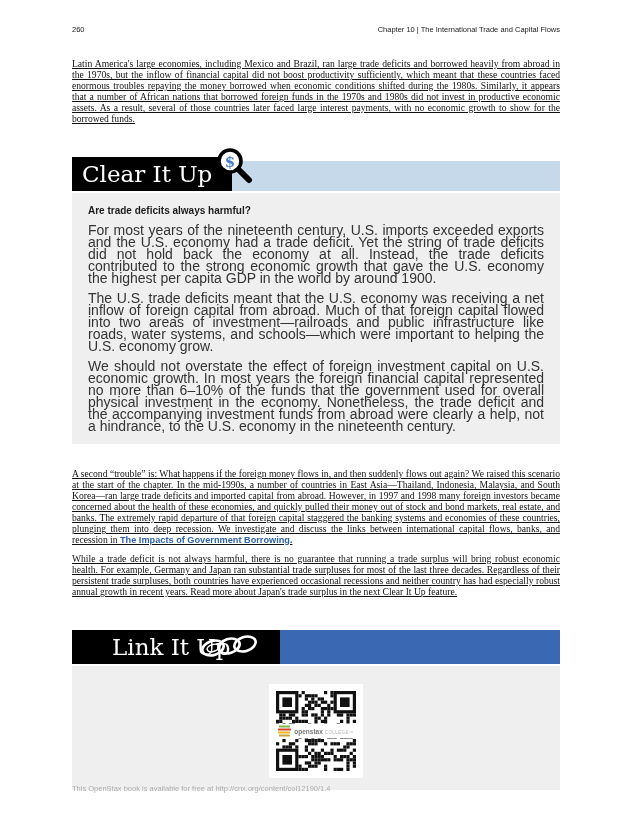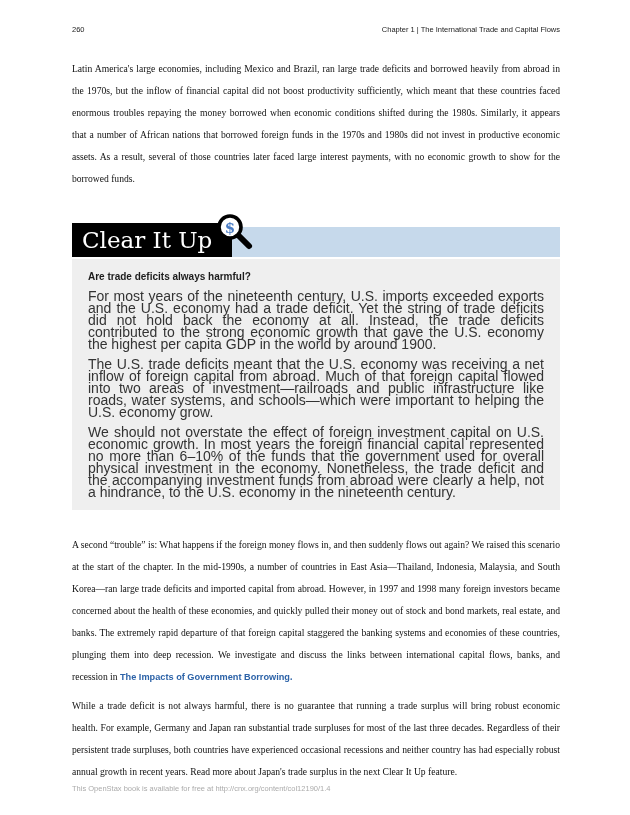--- a/index.html
+++ b/index.html
@@ -12,22 +12,22 @@
     font-family:"Liberation Serif", serif;
     color:#111;
     overflow:hidden;
   }
   .running-head {
     display:flex; justify-content:space-between; align-items:baseline;
     font-family:"Liberation Sans", sans-serif;
     font-size:7.5px; color:#222;
   }
   p.body-text {
-    font-size:9.6px; line-height:22px;
-    text-align:justify; margin:0; color:#111;
+    font-size:9.6px; line-height:11px;
+    text-align:justify; margin:0; color:#111;text-decoration:underline;
   }
   #intro-para { margin-top:24px; }
   #para-a-second { margin-top:24px; }
   #para-while { margin-top:7px; }
   .ref-link {
     color:#2d63a8; font-weight:bold;
     font-family:"Liberation Sans", sans-serif;
     font-size:9.2px; text-decoration:none; cursor:pointer;
   }
   .ref-period { color:#2d63a8; font-weight:bold; }
@@ -108,21 +108,21 @@
     font-size:7.5px; color:#ababab;
   }
 </style>
 </head>
 <body>
 
 <div class="page">
 
   <div class="running-head">
     <span>260</span>
-    <span>Chapter 1 | The International Trade and Capital Flows</span>
+    <span>Chapter 10 | The International Trade and Capital Flows</span>
   </div>
 
   <p class="body-text" id="intro-para">Latin America's large economies, including Mexico and Brazil, ran large trade deficits and borrowed heavily from abroad in the 1970s, but the inflow of financial capital did not boost productivity sufficiently, which meant that these countries faced enormous troubles repaying the money borrowed when economic conditions shifted during the 1980s. Similarly, it appears that a number of African nations that borrowed foreign funds in the 1970s and 1980s did not invest in productive economic assets. As a result, several of those countries later faced large interest payments, with no economic growth to show for the borrowed funds.</p>
 
   <div class="feature">
     <div class="banner">
       <div class="ciu-bluebar"></div>
       <div class="banner-black ciu-black">Clear It Up</div>
       <span class="magnifier">
         <svg width="42" height="42" viewBox="0 0 42 42">

